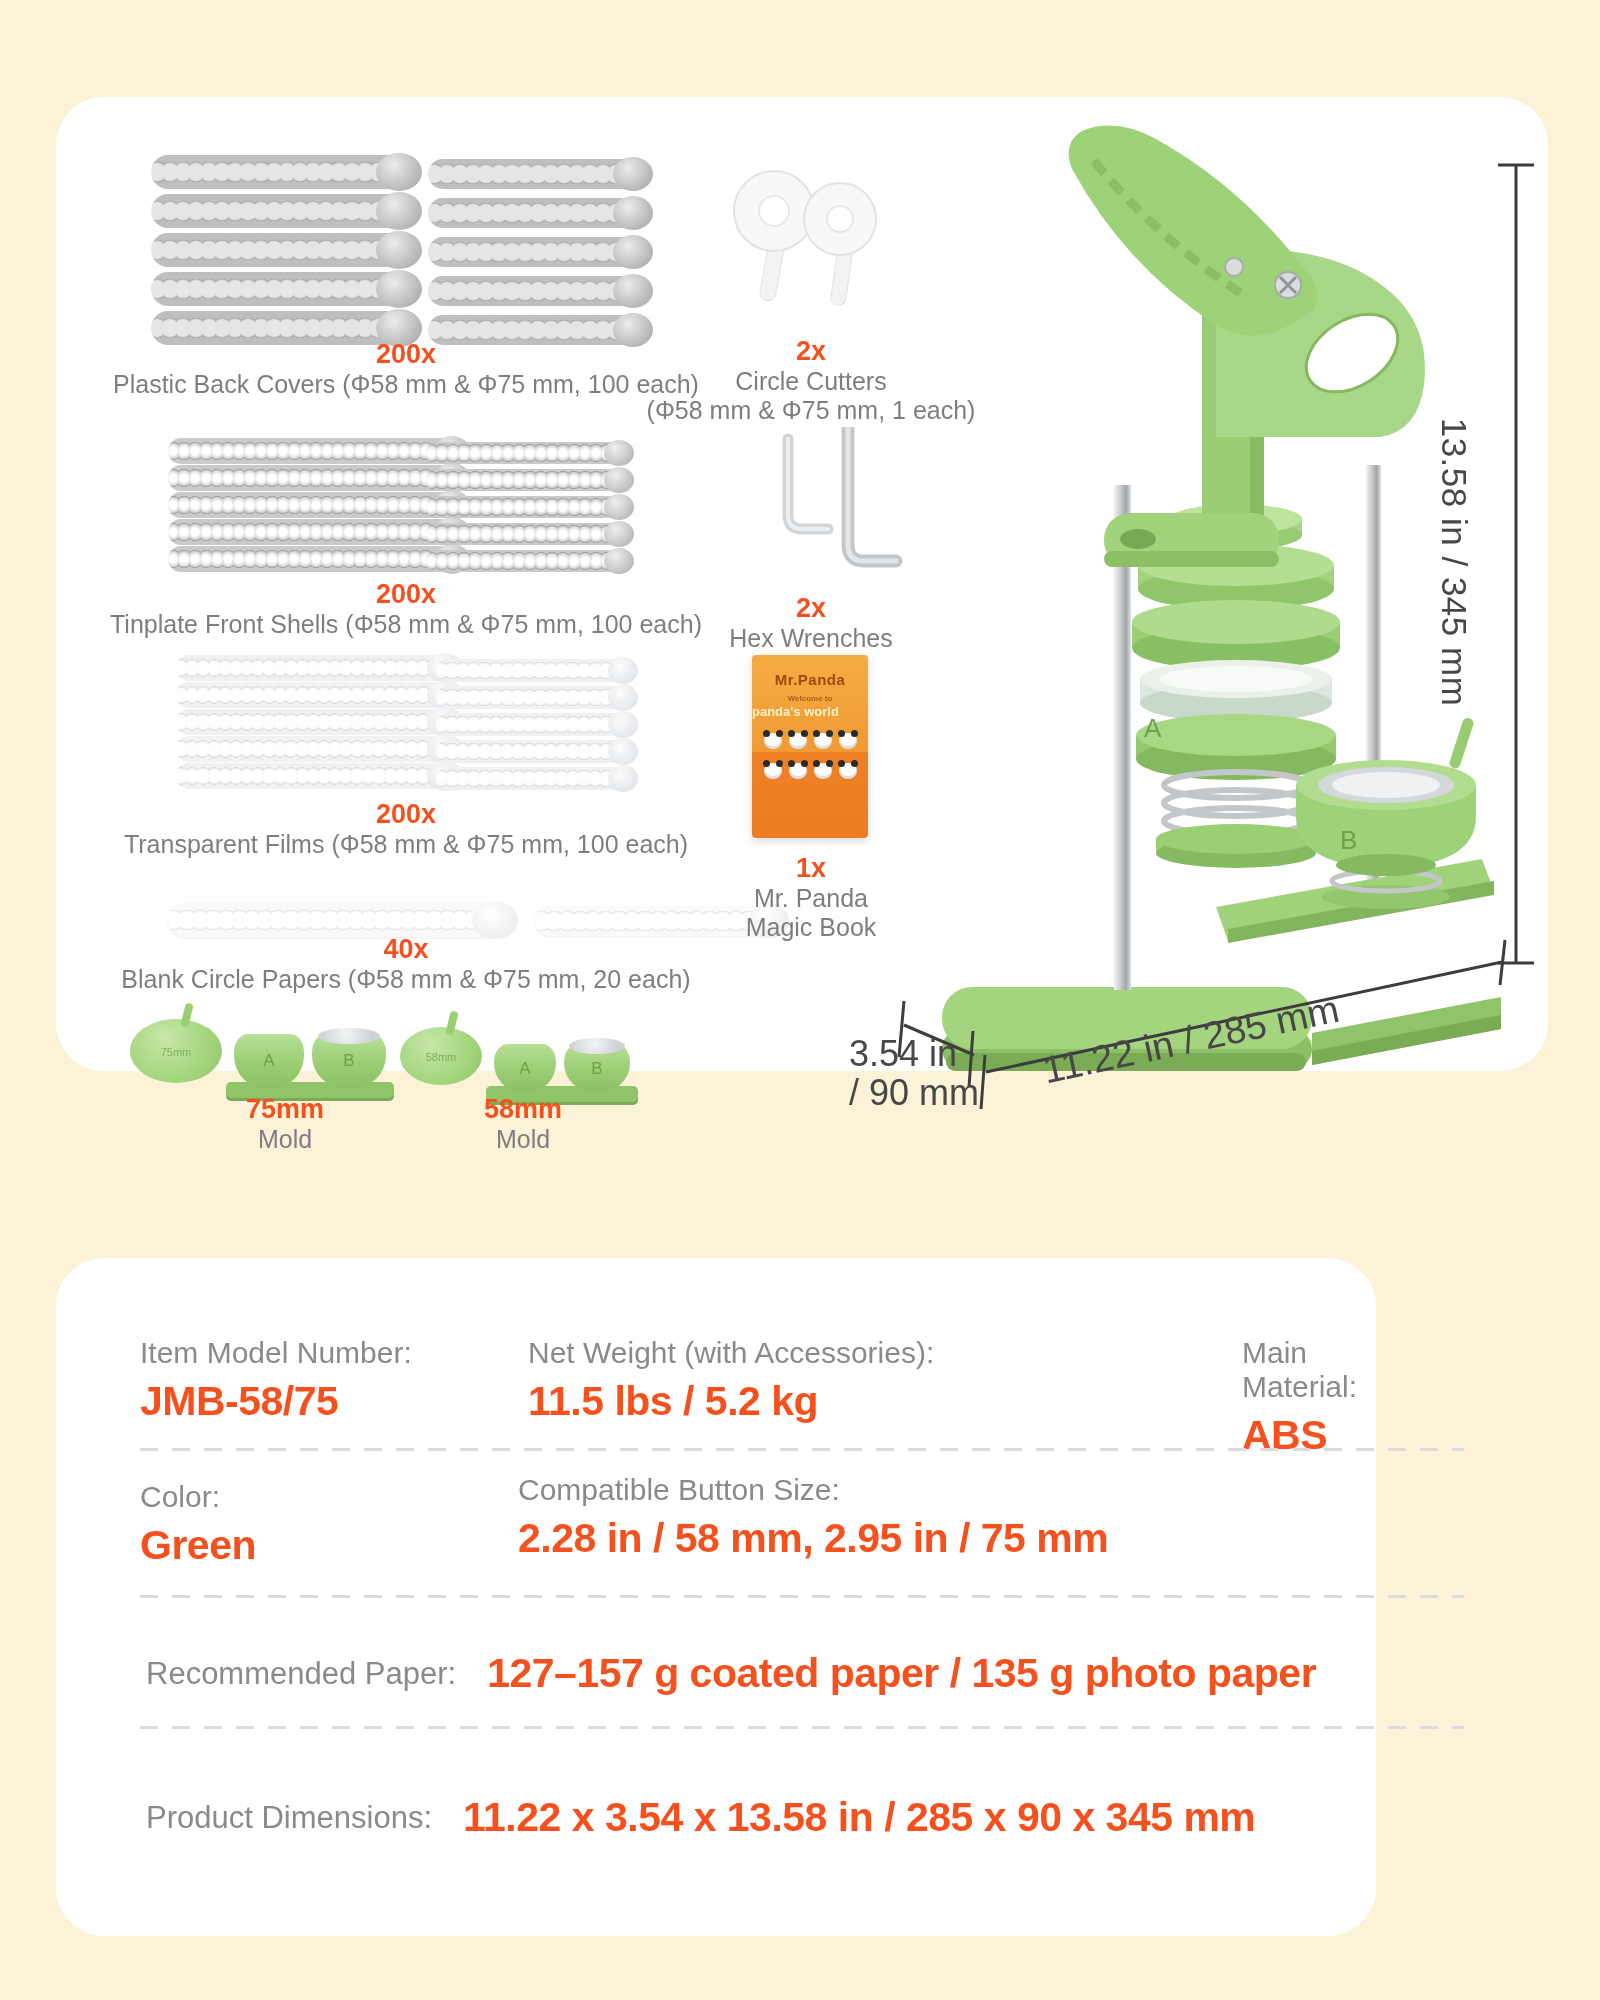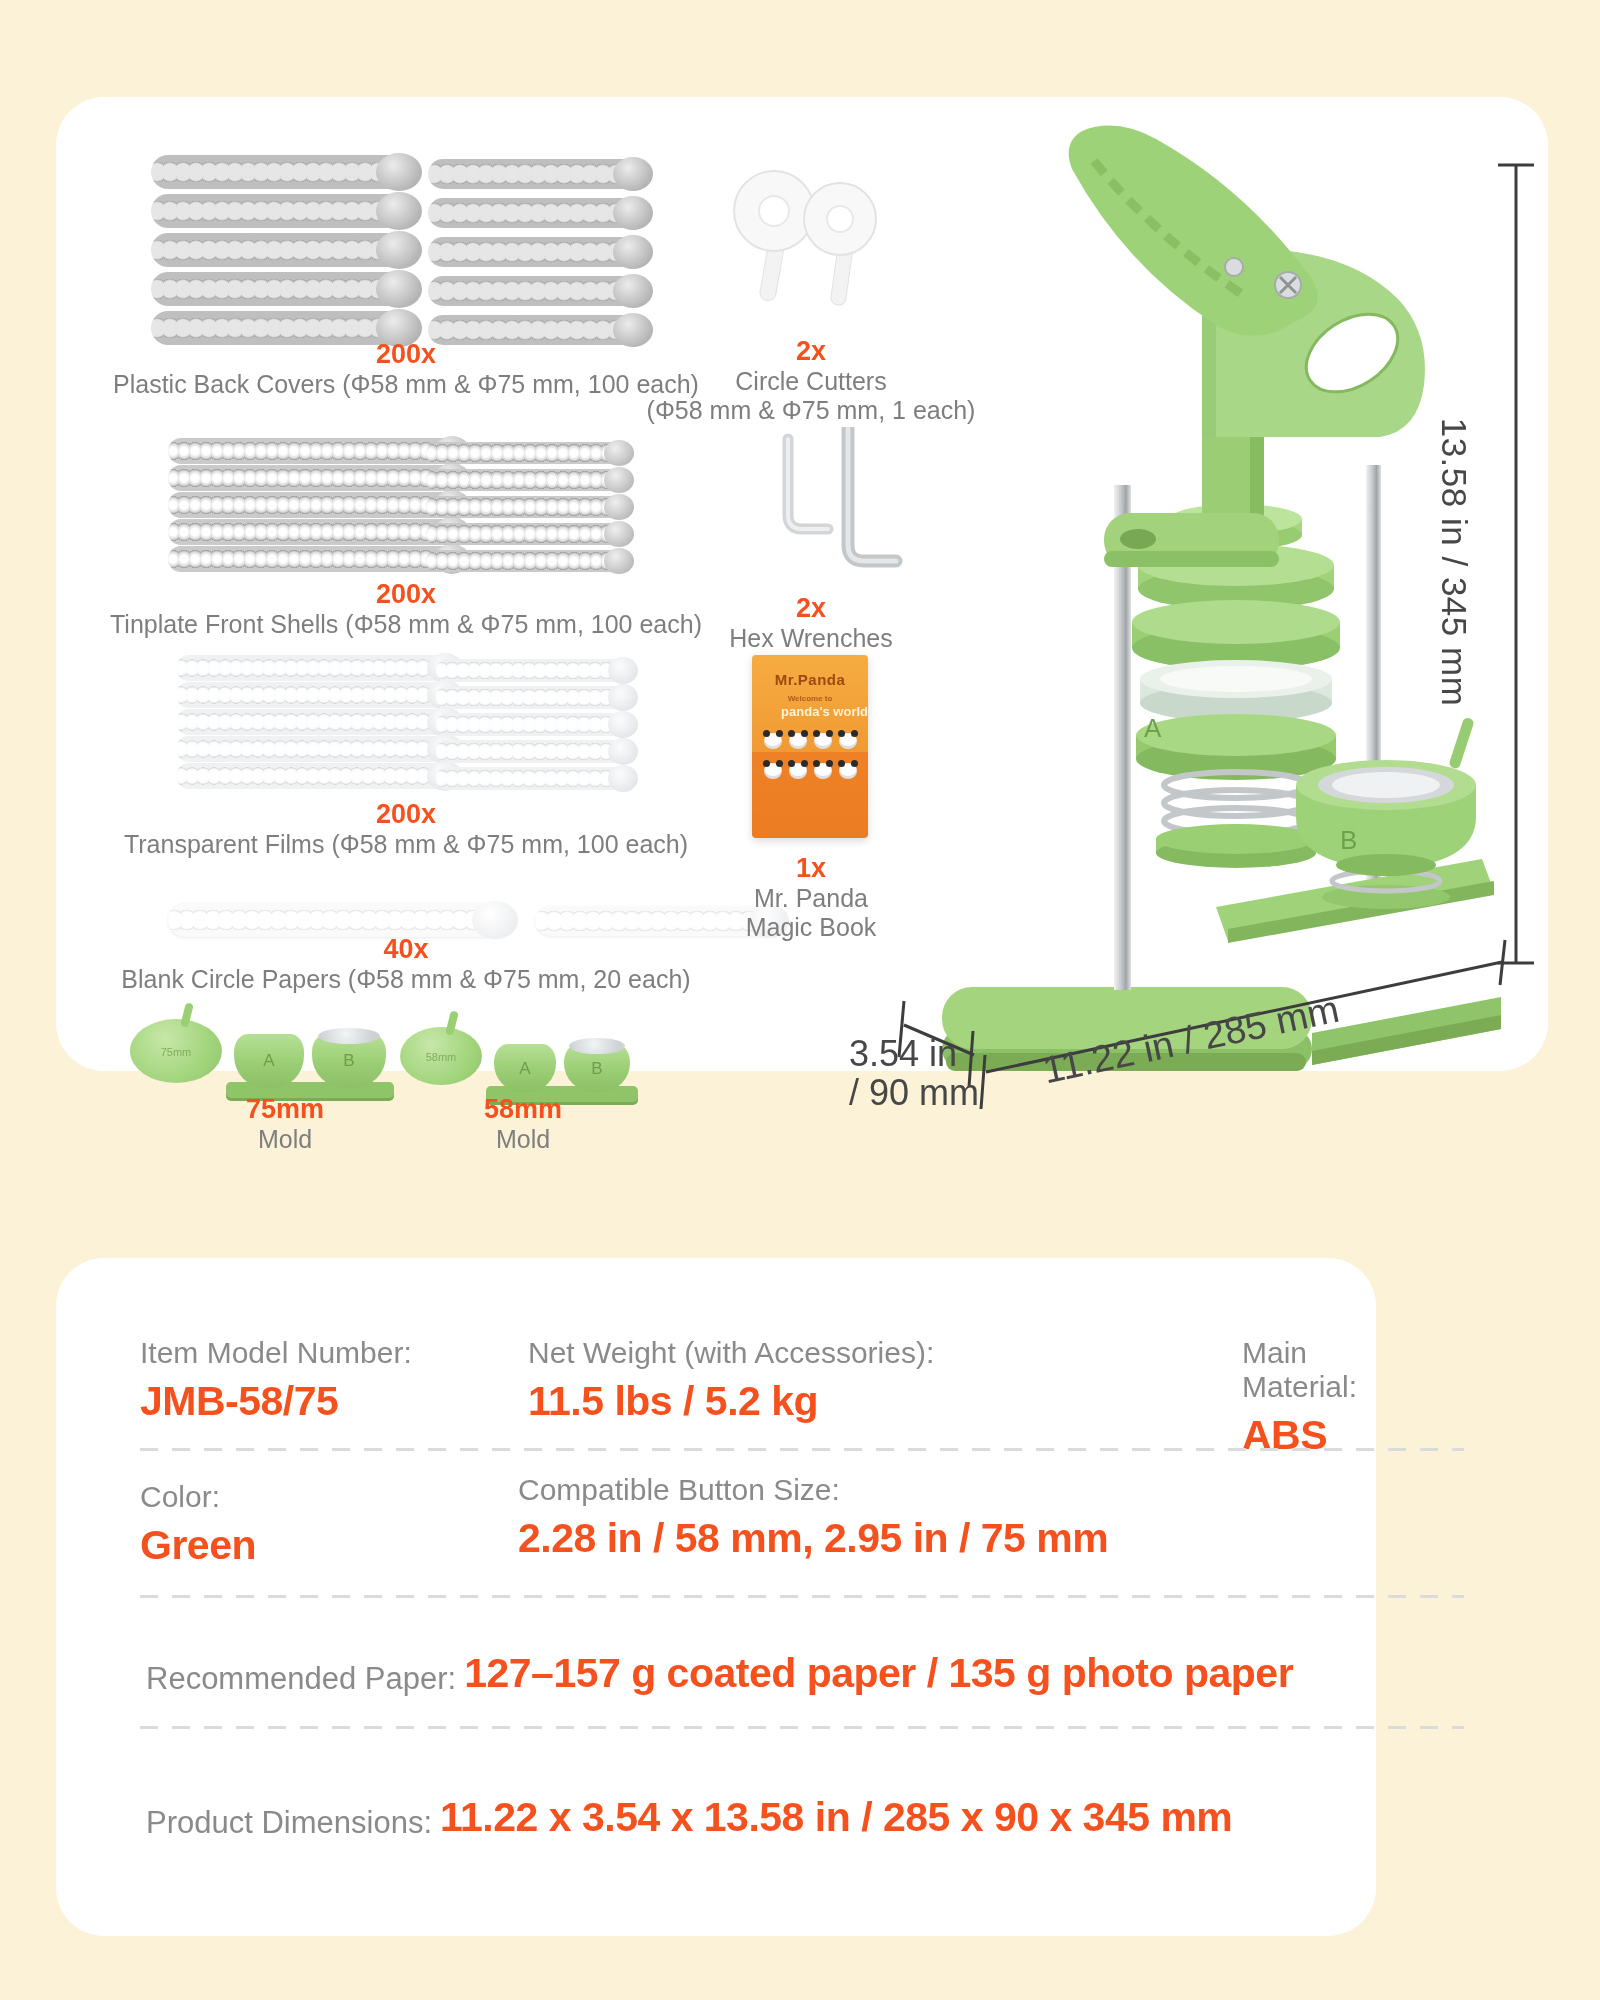--- a/index.html
+++ b/index.html
@@ -66,38 +66,38 @@
   .mold .bowl .btxt{position:absolute;left:0;right:0;top:32%;text-align:center;font-size:17px;color:#6F9D4C;}
   .mold .bowl.chrome::before{content:"";position:absolute;left:8%;right:8%;top:-6px;height:16px;border-radius:50%;
     background:radial-gradient(circle at 45% 35%, #F2F4F5, #CDD2D4 75%);}
 
   
   #book{position:absolute;left:696px;top:558px;width:116px;height:183px;border-radius:4px;overflow:hidden;
     background:linear-gradient(180deg,#F6AC42 0%,#F09A33 53%,#EE8126 53%,#EC7C22 100%);
     box-shadow:0 3px 8px rgba(0,0,0,.15);}
   #book .b-title{margin-top:16px;text-align:center;font-size:15px;font-weight:bold;color:#9C4A12;letter-spacing:.5px;}
   #book .b-tag{margin-top:6px;text-align:center;font-size:8px;font-weight:bold;color:#B05E1A;}
-  #book .b-tag2{margin-top:1px;text-align:right;font-size:13px;font-weight:bold;color:#FDF3D0;}
+  #book .b-tag2{margin-top:1px;text-align:left;font-size:13px;font-weight:bold;color:#FDF3D0;}
   .panda-row{display:flex;justify-content:space-around;padding:0 8px;margin-top:14px;}
   .panda{position:relative;width:18px;height:16px;border-radius:50%;background:#FDFDFD;box-shadow:inset 0 -3px 0 rgba(0,0,0,.12);}
   .panda::before,.panda::after{content:"";position:absolute;top:-3px;width:7px;height:7px;border-radius:50%;background:#2B2B2B;}
   .panda::before{left:-1px;} .panda::after{right:-1px;}
 
   
   #dim-svg{position:absolute;left:0;top:0;pointer-events:none;}
   .dim-text{position:absolute;color:#474747;font-size:35px;white-space:nowrap;}
   #dim-height{left:1398px;top:465px;transform:translate(-50%,-50%) rotate(90deg);letter-spacing:.5px;}
   #dim-depth{left:793px;top:938px;font-size:36px;line-height:1.08;}
   #dim-width{left:1135px;top:943px;transform:translate(-50%,-50%) rotate(-12deg);font-size:38px;}
 
   
   .spec-cell{position:absolute;}
   .spec-label{color:#8A8A8A;font-size:30px;}
   .spec-value{color:#F4511E;font-size:41px;font-weight:bold;margin-top:8px;letter-spacing:-.5px;}
-  .spec-inline{position:absolute;display:flex;align-items:flex-end;gap:8px;}
+  .spec-inline{position:absolute;display:flex;align-items:center;gap:31px;}
   .spec-inline .spec-label{font-size:31px;}
   .spec-inline .spec-value{margin-top:0;}
   .dash{position:absolute;left:84px;width:1324px;height:3px;
     background:repeating-linear-gradient(90deg,#DBDBDB 0 18px,transparent 18px 32px);}
 
   svg text{font-family:"Liberation Sans",sans-serif;}
 </style>
 </head>
 <body>
 

